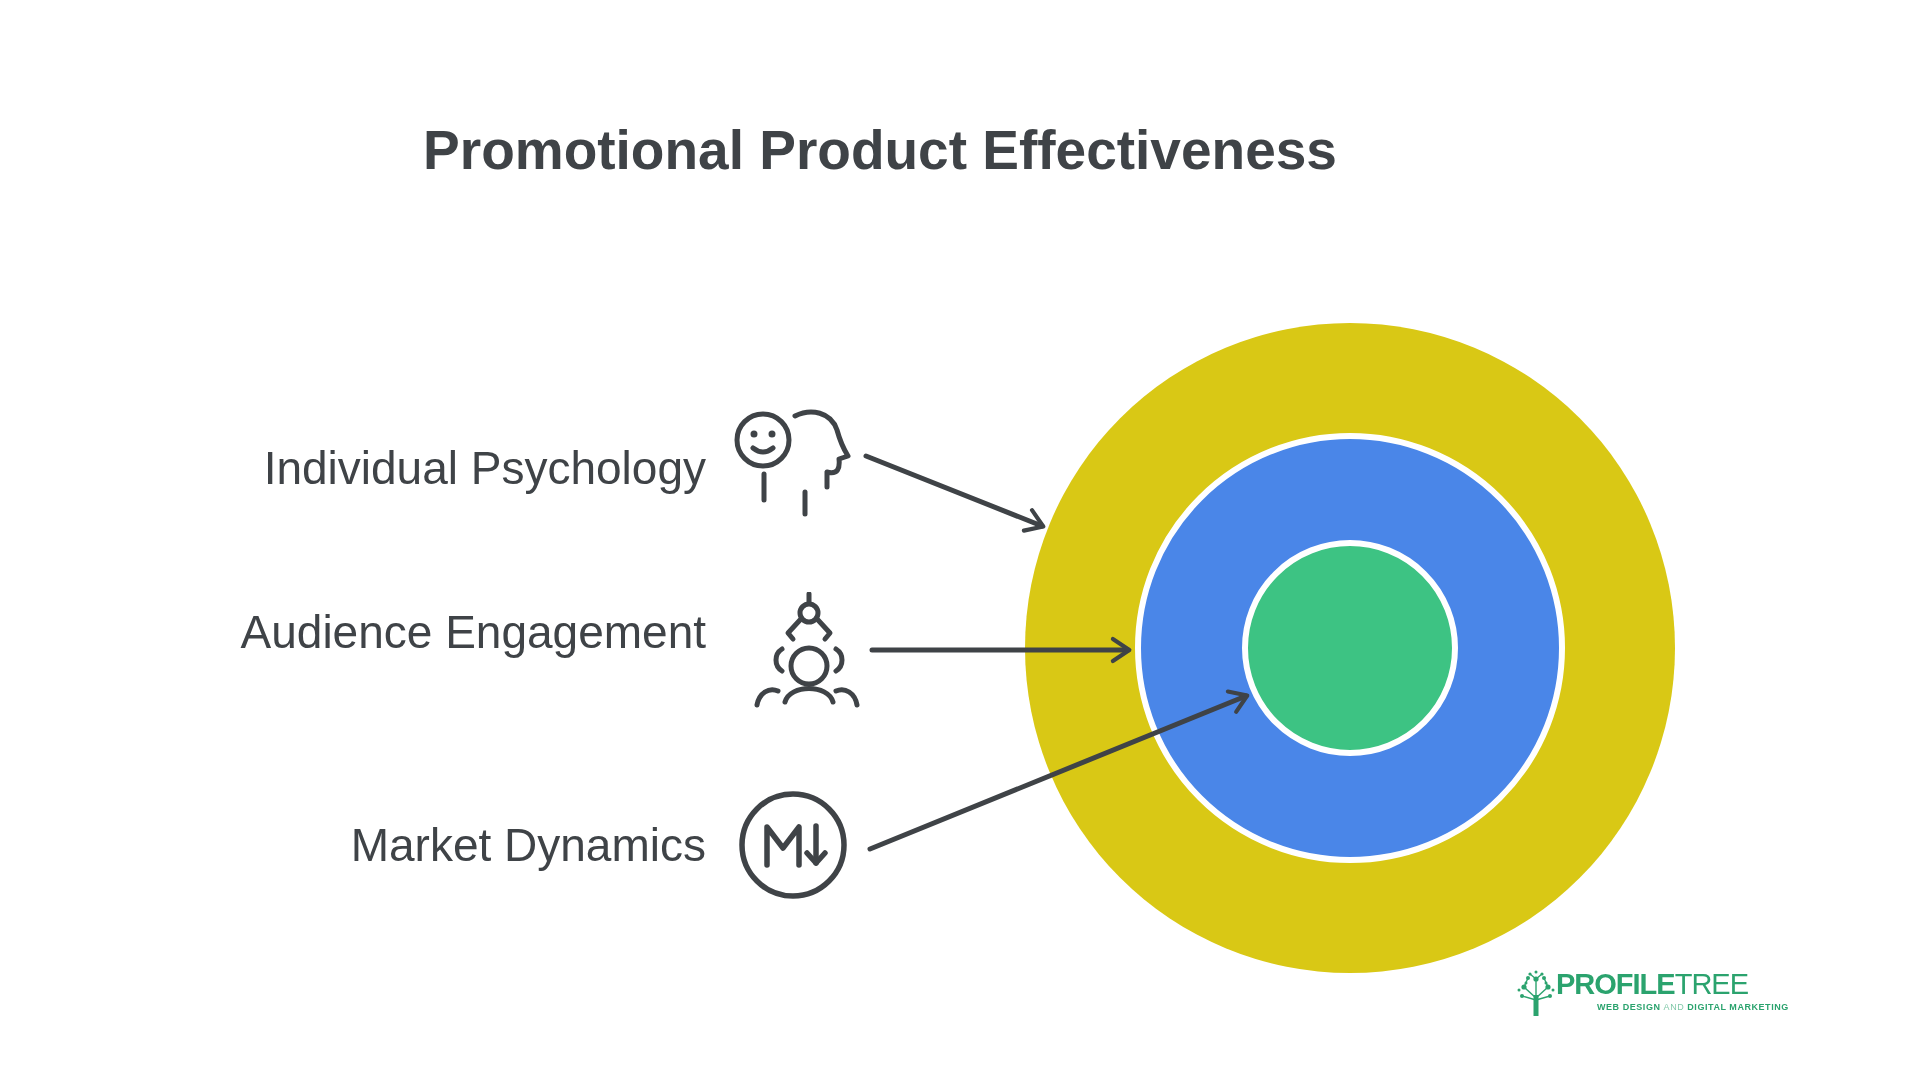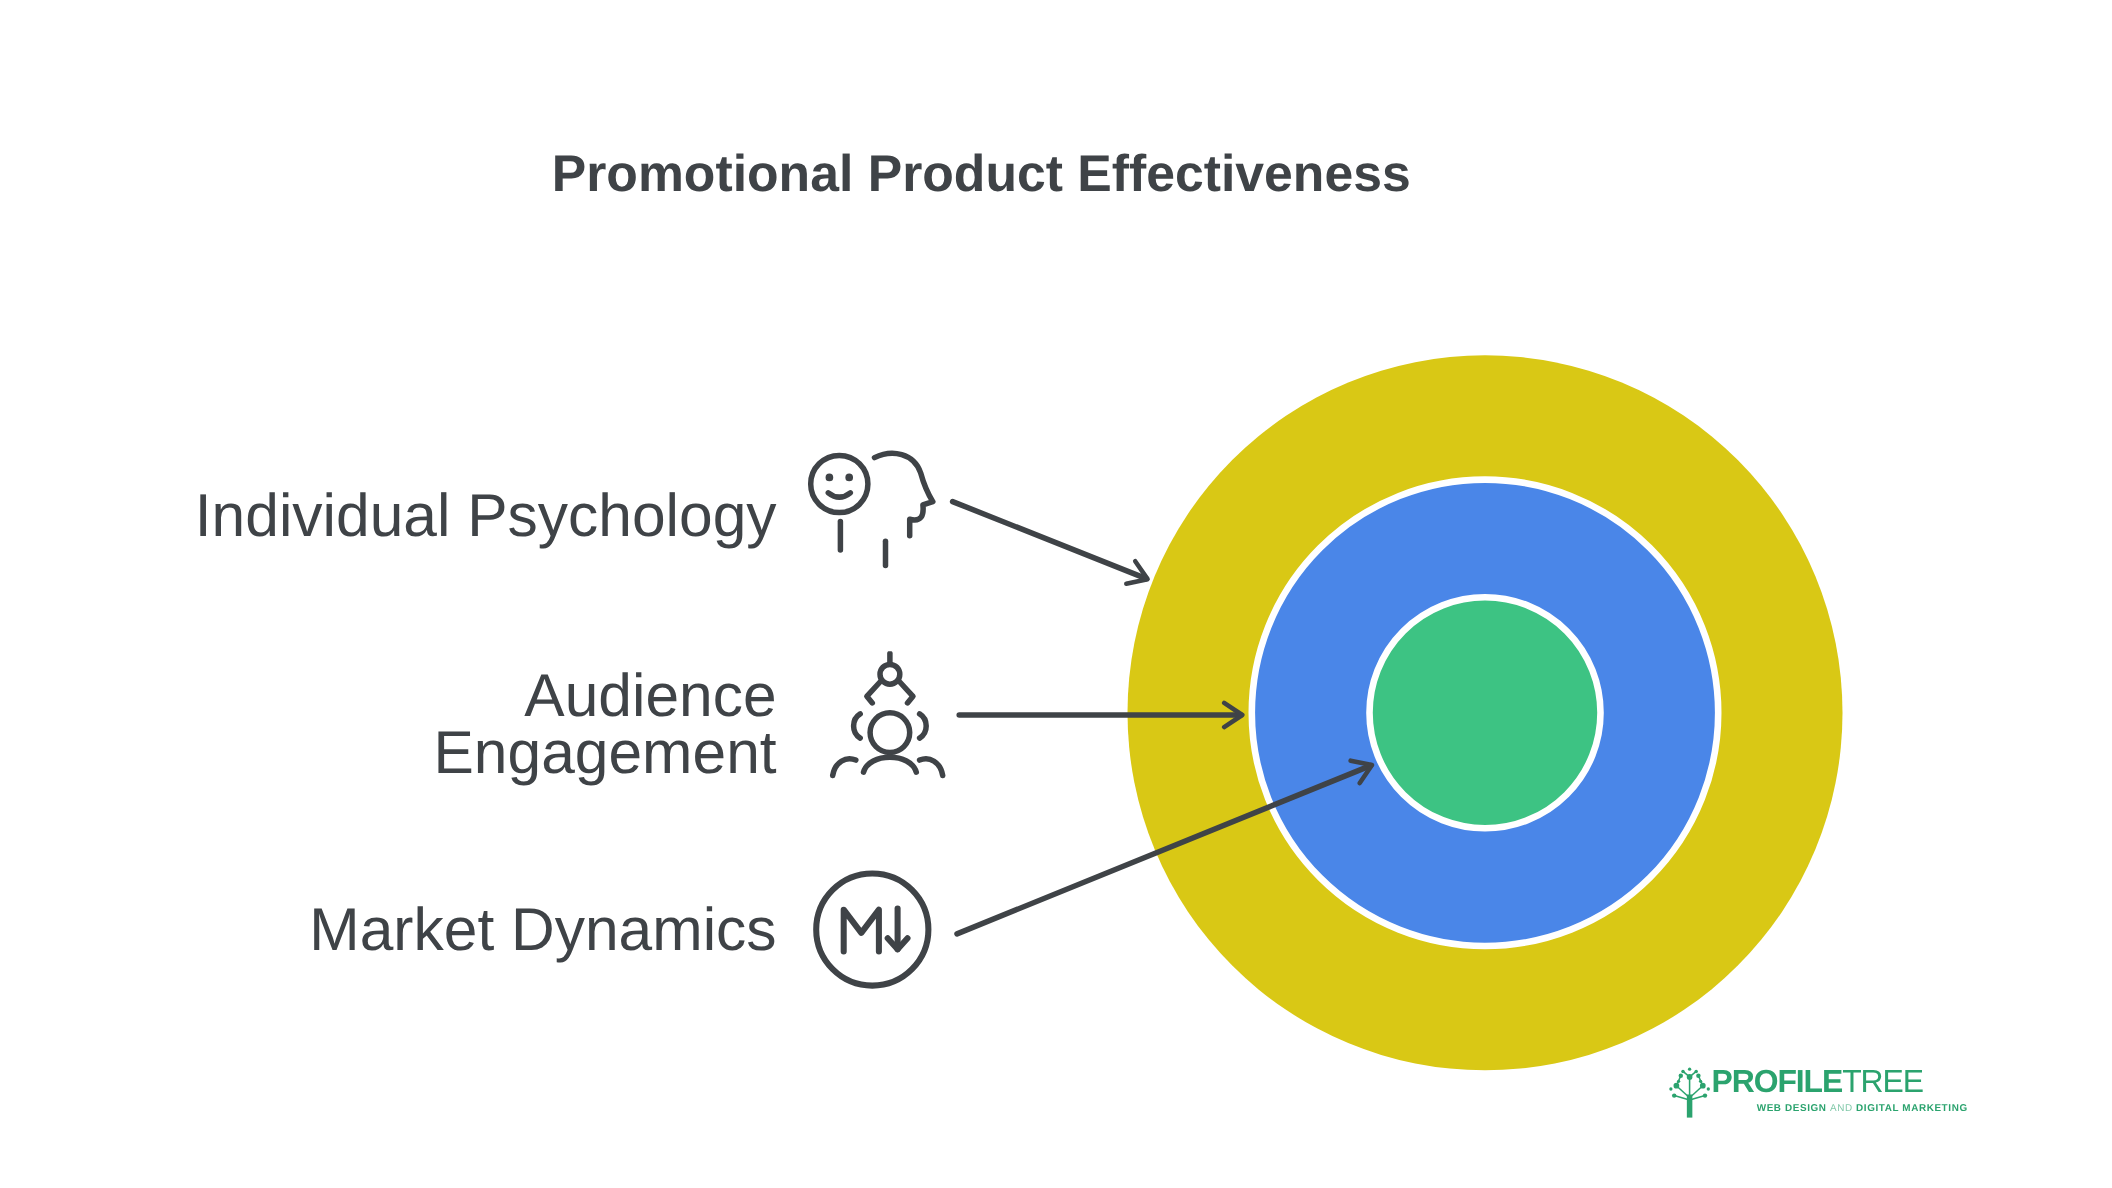--- a/index.html
+++ b/index.html
@@ -2,26 +2,26 @@
 <html><head>
 <meta charset="utf-8">
 <style>
   html,body{margin:0;padding:0;background:#ffffff;}
   .canvas{
     position:relative;width:1920px;height:1080px;overflow:hidden;
     background:#ffffff;font-family:"Liberation Sans",sans-serif;color:#3f4347;
   }
   .page-title{
     position:absolute;left:420px;top:118px;width:920px;
-    font-size:47px;font-weight:700;text-align:center;letter-spacing:0;
-    color:#3f4347;margin:12px;
+    font-size:55px;font-weight:700;text-align:center;letter-spacing:0;
+    color:#3f4347;margin:0;
   }
   .item-label{
     position:absolute;left:150px;width:556px;text-align:right;
-    font-size:55px;font-weight:400;color:#3f4347;line-height:52px;
+    font-size:46px;font-weight:400;color:#3f4347;line-height:52px;
   }
   .lbl-1{top:442px;}
   .lbl-2{top:606px;}
   .lbl-3{top:819px;}
   .item-icon{position:absolute;color:#3f4347;}
   .icon-1{left:733px;top:408px;}
   .icon-2{left:752px;top:592px;}
   .icon-3{left:737px;top:789px;}
   .diagram-overlay{position:absolute;left:0;top:0;width:1920px;height:1080px;}
   .arrow{stroke:#3f4347;stroke-width:5;fill:none;stroke-linecap:round;}

